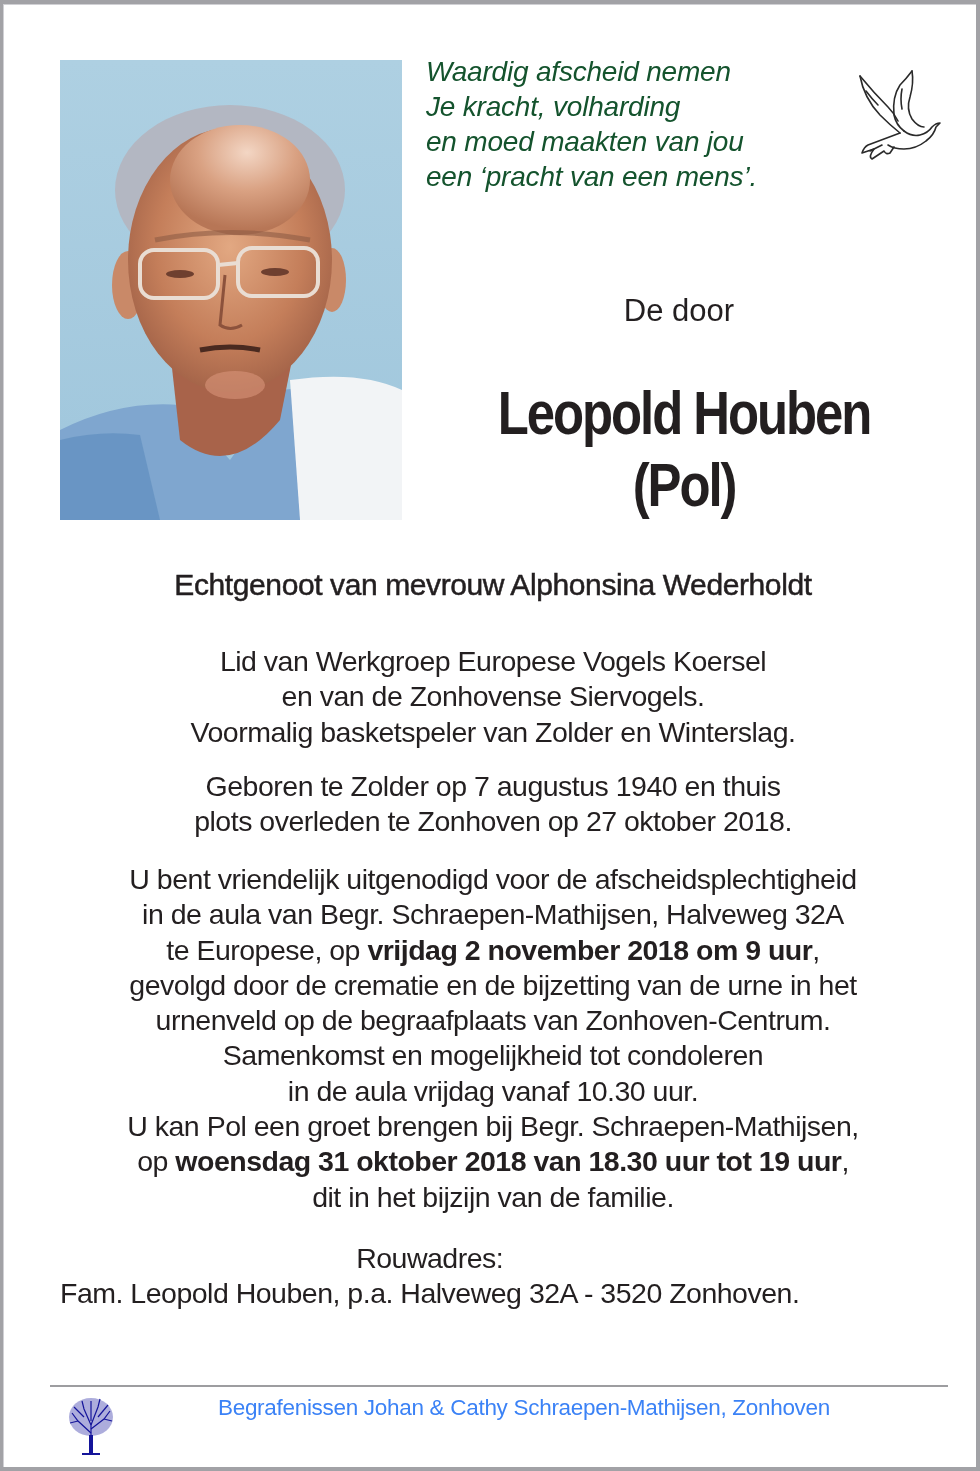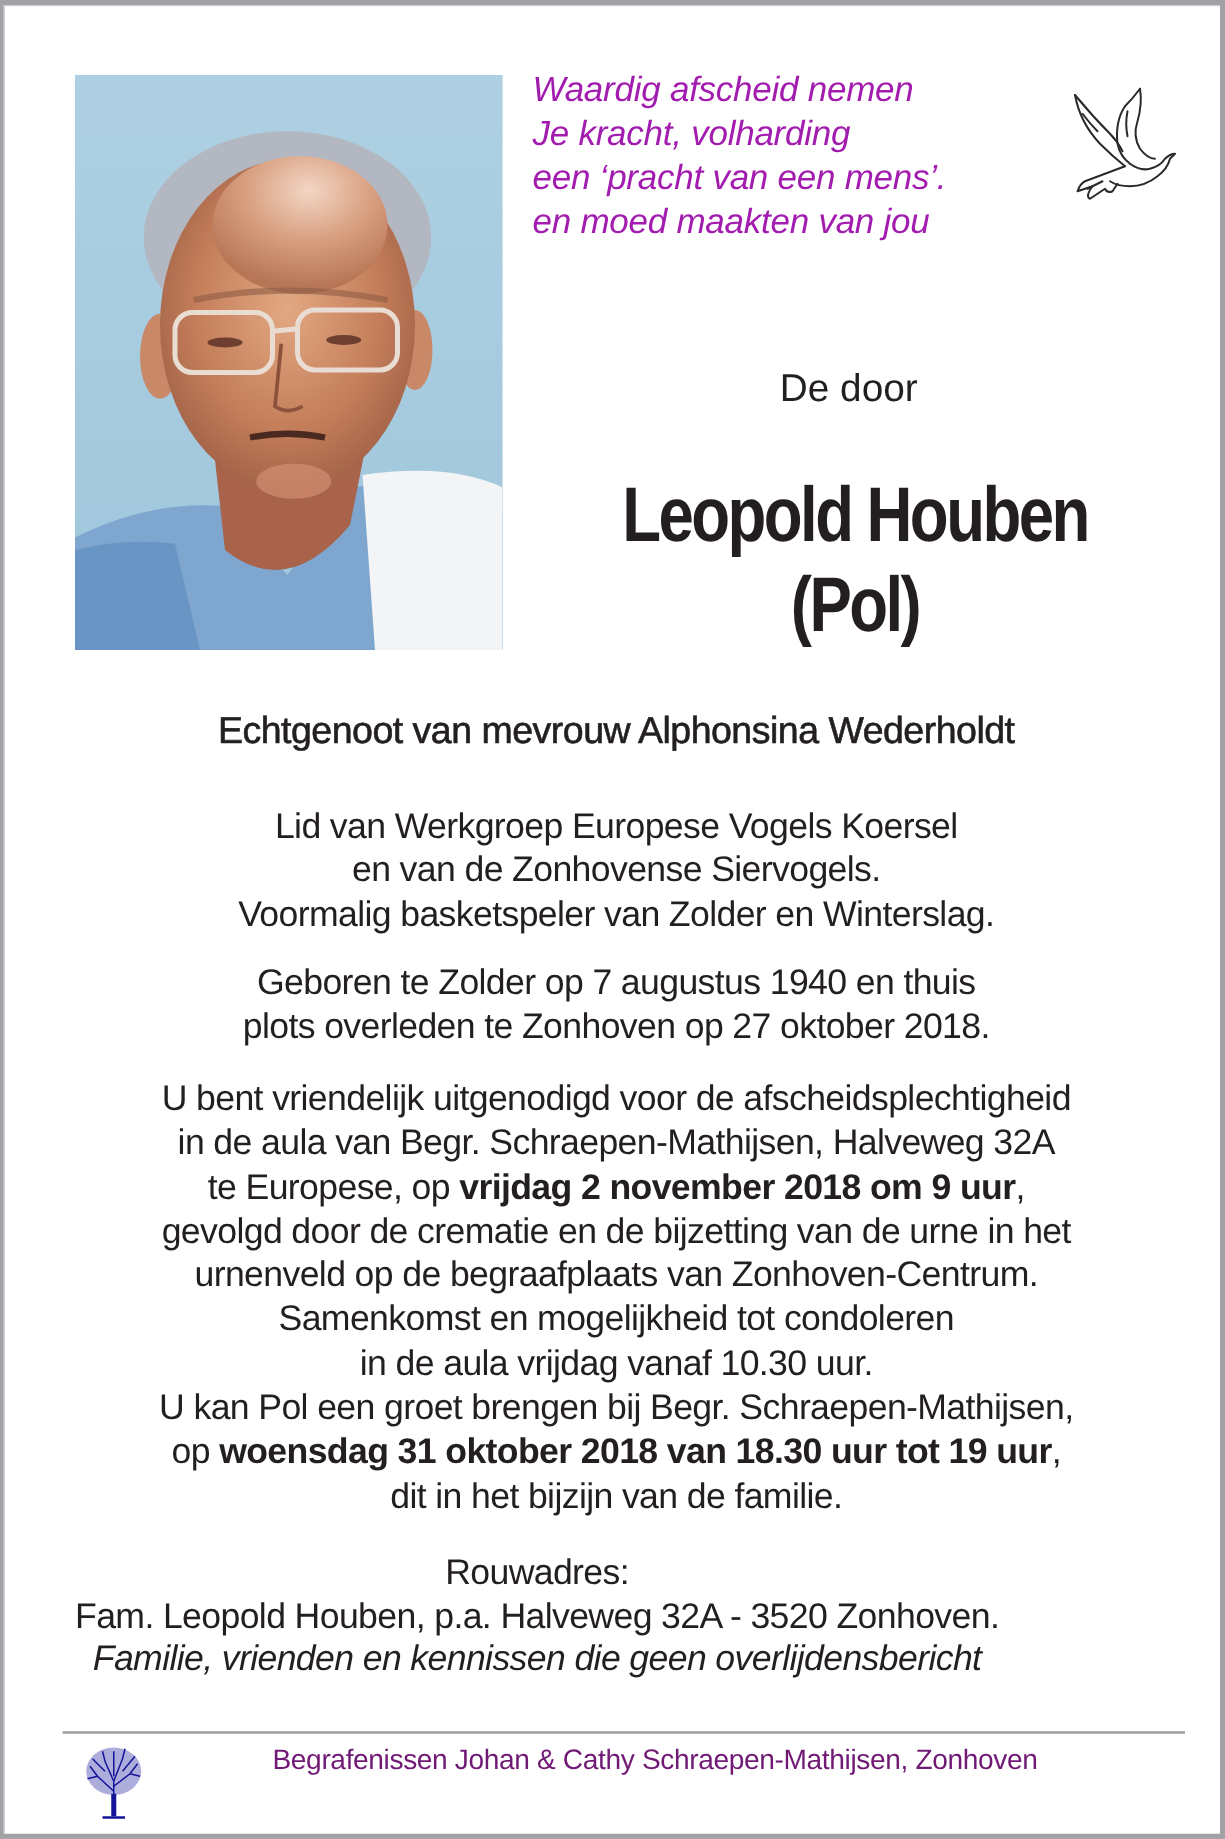--- a/index.html
+++ b/index.html
@@ -24,21 +24,21 @@
     }
     .photo svg { display: block; width: 100%; height: 100%; }
 
     .poem {
       position: absolute;
       left: 422px; top: 49px;
       font-style: italic;
       font-size: 28px;
       line-height: 35px;
       letter-spacing: -0.2px;
-      color: #a21caf;
+      color: #14532d;
     }
     .poem div { white-space: nowrap; }
 
     .dove {
       position: absolute;
       left: 850px; top: 58px;
       width: 90px; height: 100px;
     }
 
     .title-prefix {
@@ -117,21 +117,21 @@
     }
 
     .footer {
       position: absolute;
       left: 100px; top: 1388px;
       width: 840px;
       text-align: center;
       font-size: 22.5px;
       line-height: 29px;
       letter-spacing: -0.3px;
-      color: #701a75;
+      color: #3b82f6;
     }
     .footer div { white-space: nowrap; }
   </style>
 </head>
 <body>
 
 <div class="card">
 
   <div class="photo" title="Portrait photo of Leopold Houben">
     <svg viewBox="0 0 342 460" preserveAspectRatio="none">
@@ -180,22 +180,22 @@
 
       <path d="M140 290 Q170 284 200 290" stroke="#4a2a20" stroke-width="5" fill="none"></path>
 
       <ellipse cx="175" cy="325" rx="30" ry="14" fill="#d9957a" opacity="0.6"></ellipse>
     </svg>
   </div>
 
   <div class="poem">
     <div>Waardig afscheid nemen</div>
     <div>Je kracht, volharding</div>
+    <div>en moed maakten van jou</div>
     <div>een ‘pracht van een mens’.</div>
-    <div>en moed maakten van jou</div>
   </div>
 
   <svg class="dove" viewBox="0 0 90 100">
     <g fill="none" stroke="#2a2a2a" stroke-width="1.6" stroke-linecap="round" stroke-linejoin="round">
 
       <path d="M6 13 Q10 35 26 52 Q36 62 46 70"></path>
       <path d="M6 13 Q20 30 34 44 Q40 50 44 58"></path>
       <path d="M12 28 Q18 36 24 42"></path>
 
       <path d="M58 8 Q52 16 46 22 Q38 34 40 52 Q42 62 50 68"></path>
@@ -237,21 +237,20 @@
     <div>Samenkomst en mogelijkheid tot condoleren</div>
     <div>in de aula vrijdag vanaf 10.30 uur.</div>
     <div>U kan Pol een groet brengen bij Begr. Schraepen-Mathijsen,</div>
     <div><span>op </span><span class="bold">woensdag 31 oktober 2018 van 18.30 uur tot 19 uur</span><span>,</span></div>
     <div>dit in het bijzijn van de familie.</div>
   </div>
 
   <div class="address">
     <div>Rouwadres:</div>
     <div>Fam. Leopold Houben, p.a. Halveweg 32A - 3520 Zonhoven.</div>
-    <div class="ital">Familie, vrienden en kennissen die geen overlijdensbericht</div>
   </div>
 
   <div class="sep"></div>
 
   <svg class="tree" viewBox="0 0 54 62">
     <g fill="#14149a" stroke="#14149a">
       <ellipse cx="27" cy="22" rx="22" ry="19" fill="#14149a" opacity="0.35" stroke="none"></ellipse>
       <g stroke-width="1.2" fill="none">
         <path d="M27 58 L27 30"></path>
         <path d="M27 38 L14 26 L8 18"></path>

